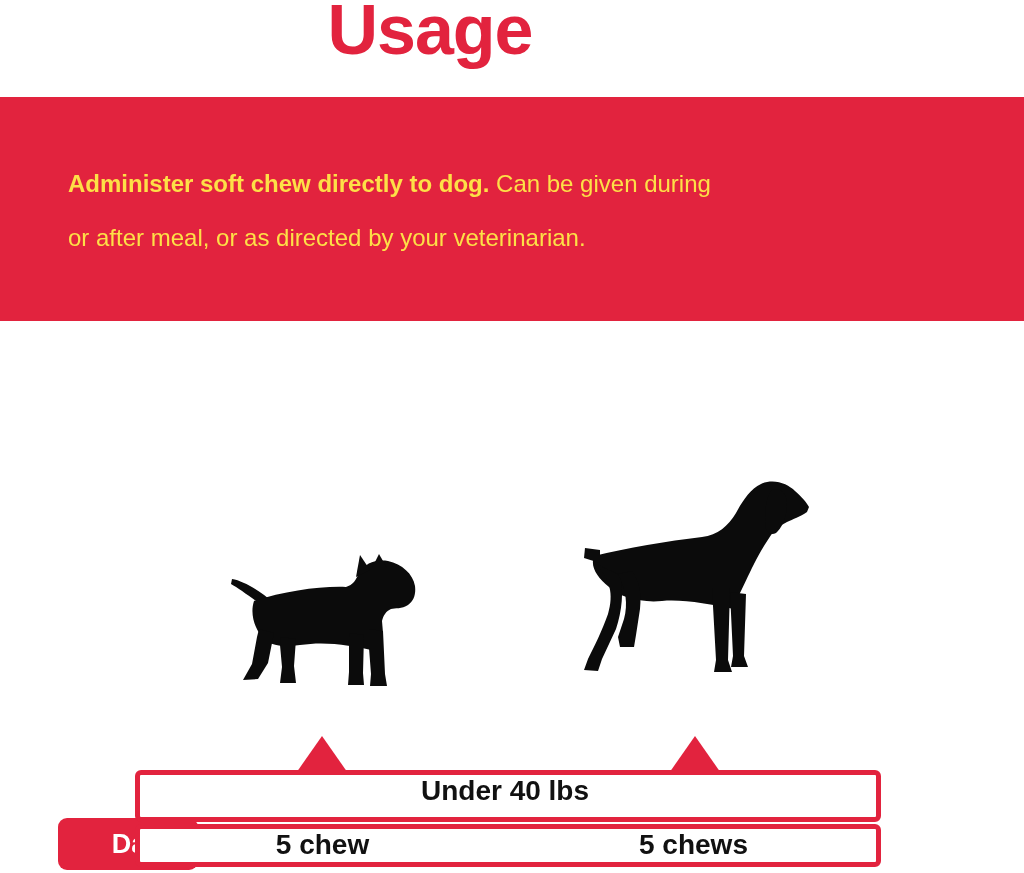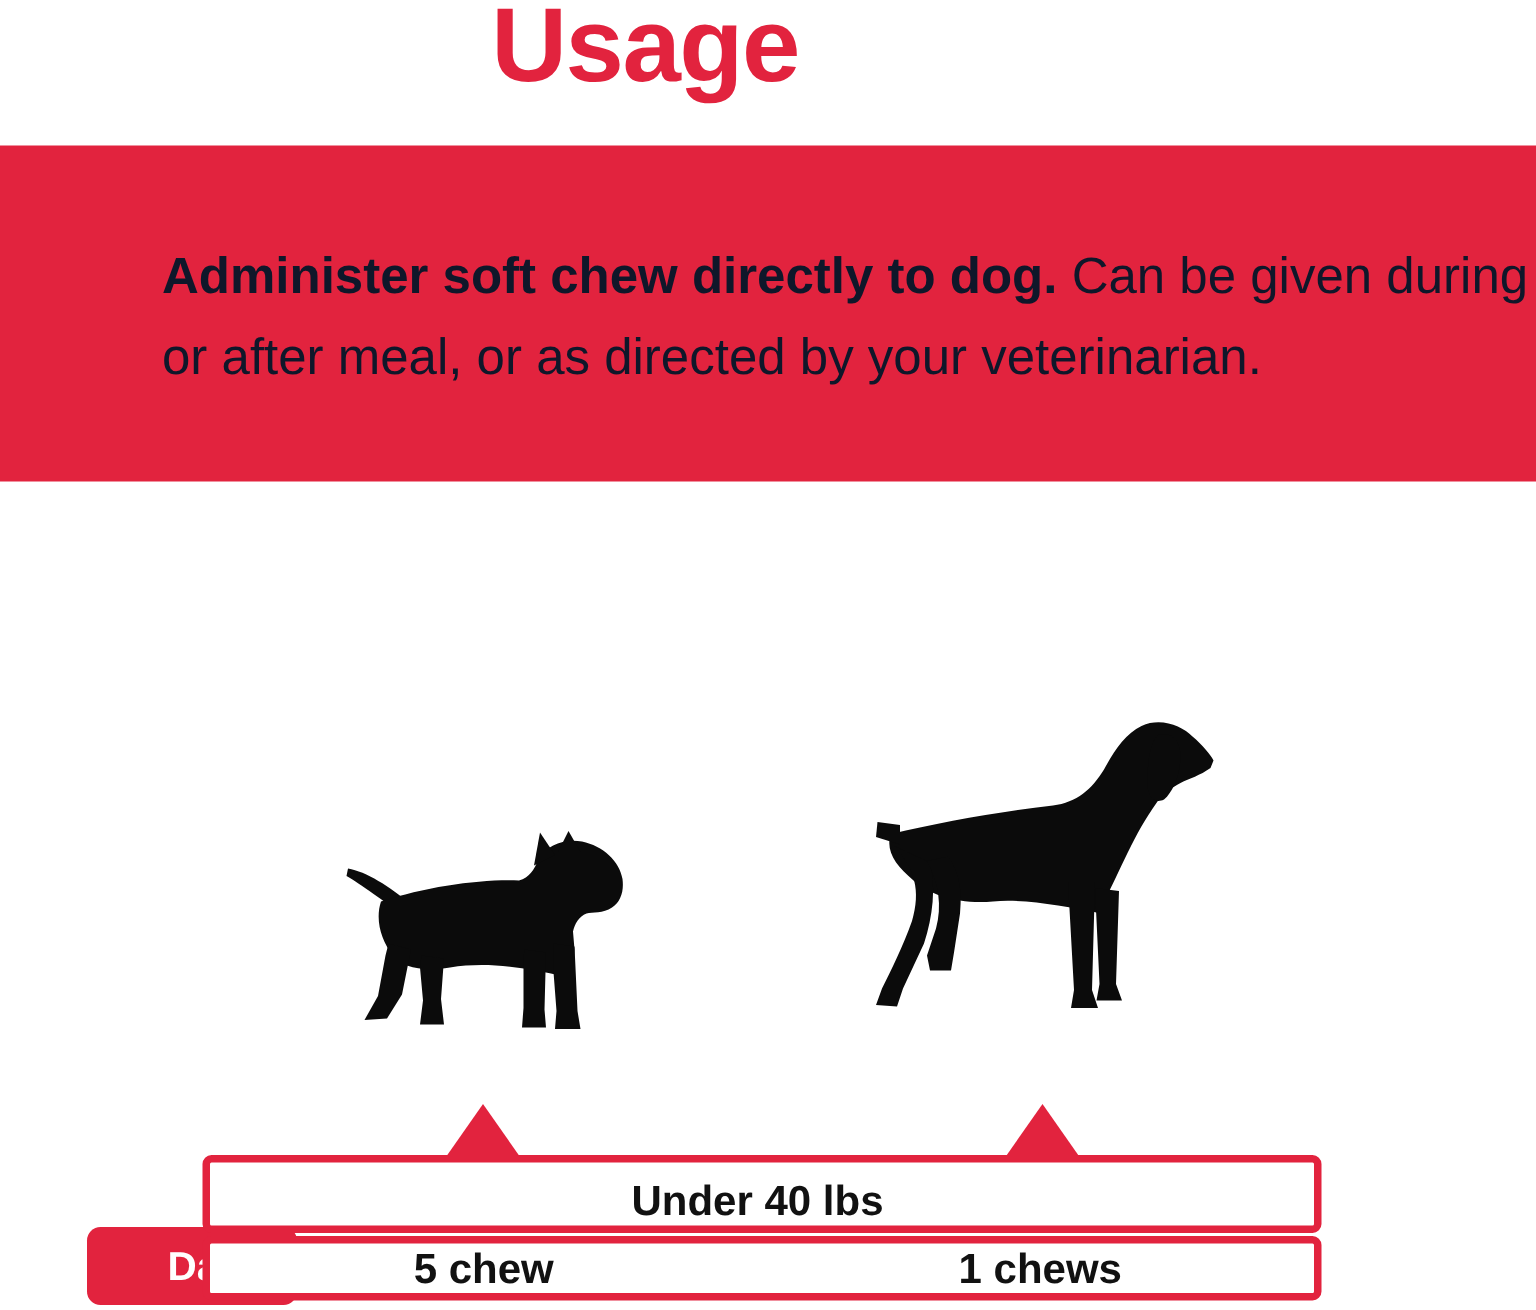--- a/index.html
+++ b/index.html
@@ -17,21 +17,21 @@
   }
   .usage-title{top:-9px;}
   .dosage-title{top:347px;}
 
   .banner{
     position:absolute;left:0;top:97px;width:1024px;height:224px;
     background:#E2233E;
   }
   .banner-text{
     position:absolute;left:68px;top:60px;
-    color:#0f172a;font-size:34px;line-height:54px;white-space:nowrap;margin-left:40px;
+    color:#fde047;font-size:24px;line-height:54px;white-space:nowrap;
   }
   .banner-text .b{font-weight:bold;}
 
   .dog{position:absolute;overflow:visible;}
   .dog path{fill:#0B0B0B;}
   .small-dog{left:230px;top:553px;width:190px;height:135px;}
   .large-dog{left:582px;top:480px;width:228px;height:203px;}
 
   .pointer{
     position:absolute;top:736px;width:0;height:0;
@@ -48,21 +48,21 @@
     display:flex;align-items:center;padding-left:44px;
   }
   .daily-box span{
     display:block;width:84px;text-align:center;
     color:#ffffff;font-weight:bold;font-size:27px;
   }
 
   .trow{
     position:absolute;left:135px;width:746px;
     background:#ffffff;border:5px solid #E2233E;border-radius:6px;
-    box-sizing:border-box;display:flex;align-items:flex-end;z-index:2;
+    box-sizing:border-box;display:flex;align-items:flex-start;z-index:2;
   }
   .trow-header{top:770px;height:52px;}
   .trow-values{top:824px;height:43px;}
   .trow .cell{
     flex:1;display:flex;align-items:center;justify-content:center;
     color:#111111;font-weight:bold;font-size:28px;
   }
   .trow .vdiv{width:6px;background:#E2233E;}
 </style>
 </head>
@@ -120,16 +120,16 @@
   </div>
 
   <div class="trow trow-header">
     <div class="cell">Under 40 lbs</div>
     <div class="vdiv"></div>
   </div>
 
   <div class="trow trow-values">
     <div class="cell">5 chew</div>
     <div class="vdiv"></div>
-    <div class="cell">1 chews</div>
+    <div class="cell">5 chews</div>
   </div>
 
 </div>
 
 </body></html>

